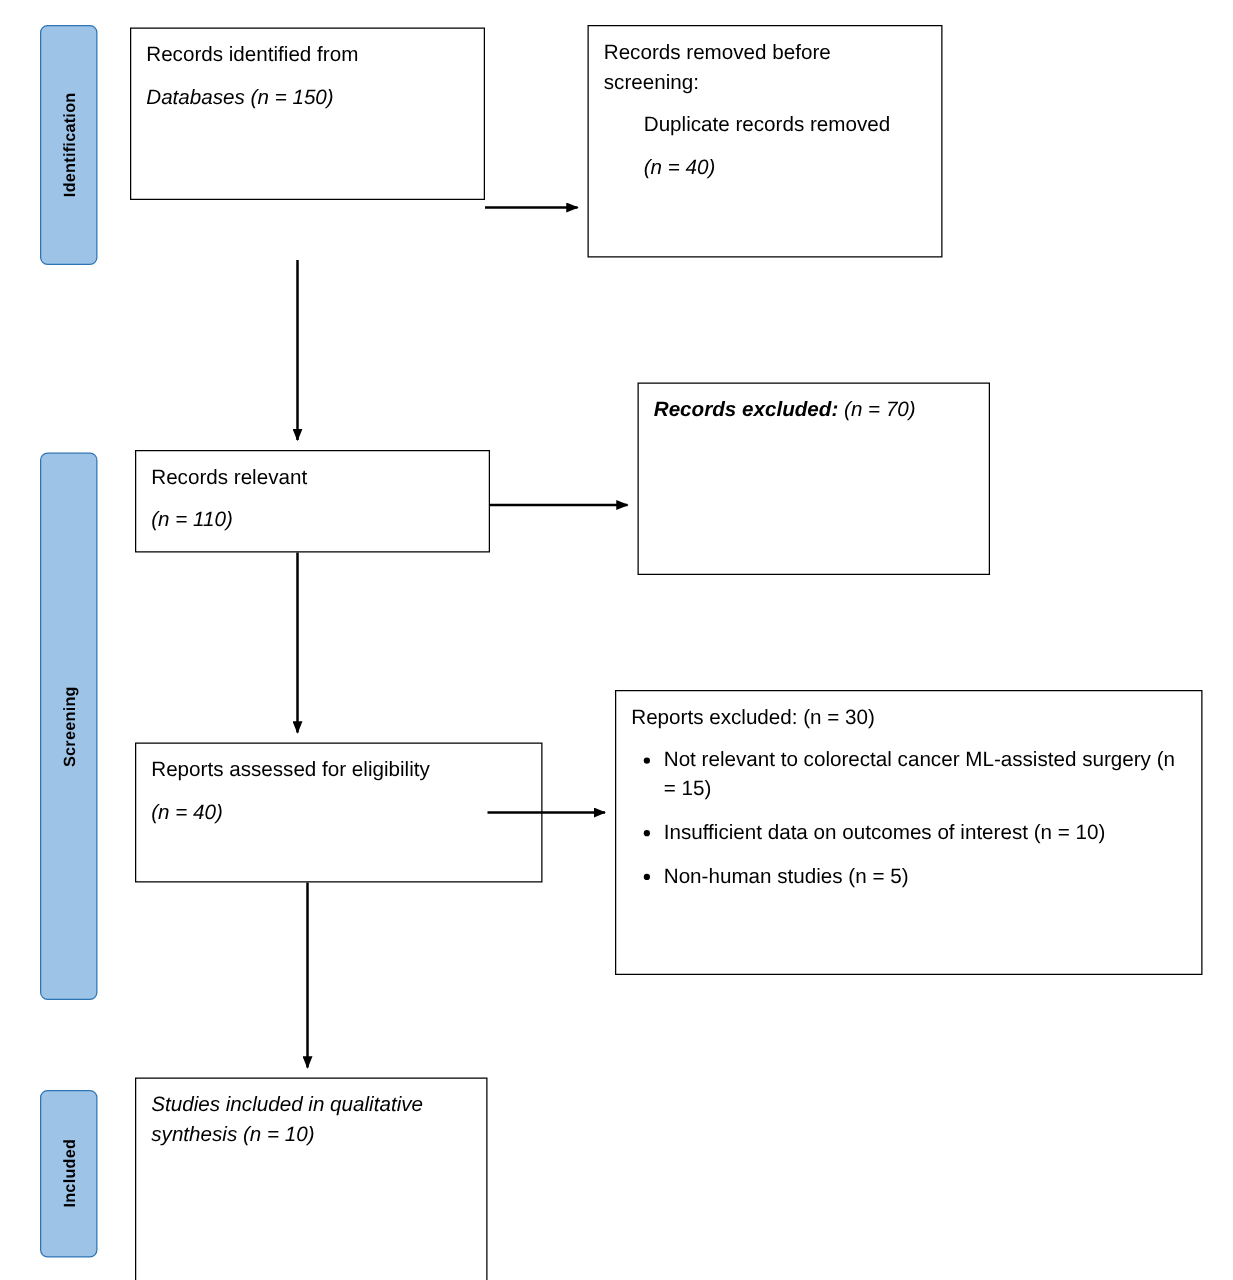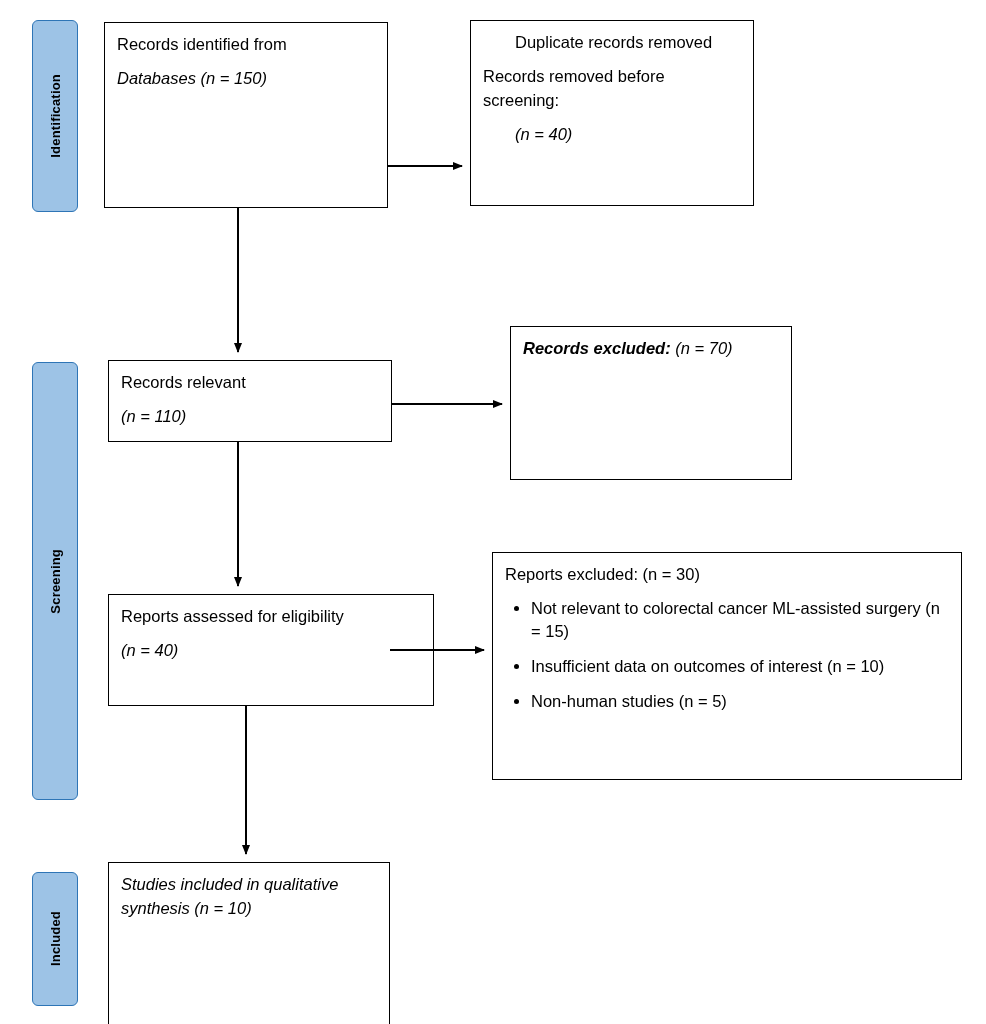--- a/index.html
+++ b/index.html
@@ -92,37 +92,37 @@
   </div>
 
   <div class="stage-label" style="left:32px; top:362px; width:46px; height:438px;">
     <span>Screening</span>
   </div>
 
   <div class="stage-label" style="left:32px; top:872px; width:46px; height:134px;">
     <span>Included</span>
   </div>
 
-  <div class="box" style="left:104px; top:22px; width:284px; height:186px;">
+  <div class="box" style="left:104px; top:22px; width:284px; height:138px;">
     <p>Records identified from</p>
     <p>Databases (n = 150)</p>
   </div>
 
   <div class="box" style="left:470px; top:20px; width:284px; height:186px;">
+    <p>Records removed before screening:</p>
     <p style="padding-left:32px;">Duplicate records removed</p>
-    <p>Records removed before screening:</p>
     <p style="padding-left:32px;">(n = 40)</p>
   </div>
 
   <div class="box" style="left:108px; top:360px; width:284px; height:82px;">
     <p>Records relevant</p>
     <p>(n = 110)</p>
   </div>
 
-  <div class="box" style="left:510px; top:326px; width:282px; height:154px;">
+  <div class="box" style="left:510px; top:306px; width:282px; height:154px;">
     <p><span class="bold">Records excluded:</span> <span>(n = 70)</span></p>
   </div>
 
   <div class="box" style="left:108px; top:594px; width:326px; height:112px;">
     <p>Reports assessed for eligibility</p>
     <p>(n = 40)</p>
   </div>
 
   <div class="box" style="left:492px; top:552px; width:470px; height:228px;">
     <p>Reports excluded: (n = 30)</p>

